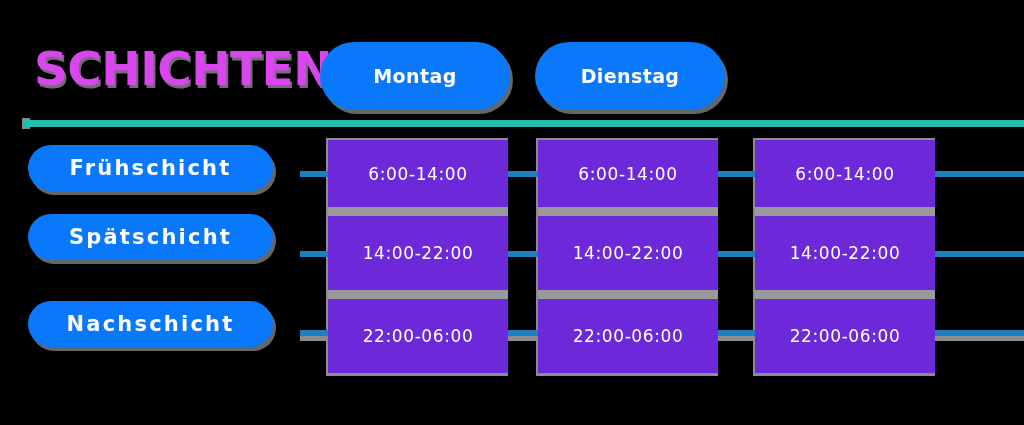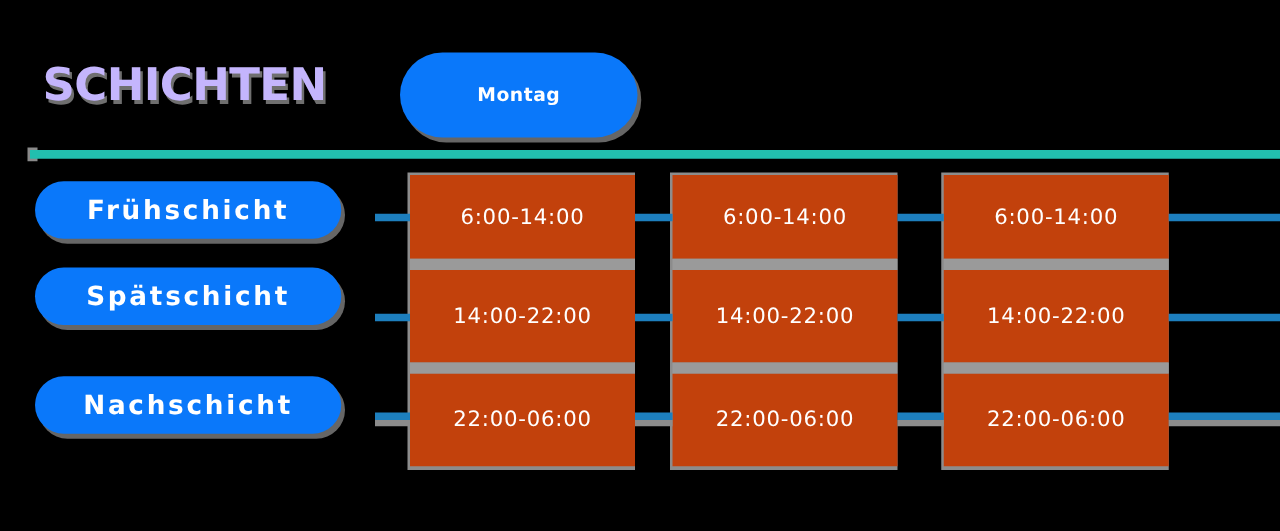--- a/index.html
+++ b/index.html
@@ -17,24 +17,24 @@
     background: #000000;
     overflow: hidden;
   }
 
   
   .title {
     position: absolute;
     left: 34px;
     top: 48px;
     font-family: "DejaVu Sans", sans-serif;
-    font-size: 36px;
+    font-size: 47px;
     font-weight: 700;
     letter-spacing: -0.5px;
-    color: #c4b5fd;
+    color: #d946ef;
     text-shadow: 2px 3px 0 #6f6f6f;
     white-space: nowrap;
     line-height: 42px;
   }
 
   
   .header-divider {
     position: absolute;
     left: 24px;
     top: 120px;
@@ -61,40 +61,40 @@
     color: #ffffff;
     border-radius: 999px;
     box-shadow: 3px 4px 0 rgba(120,120,120,0.85);
     font-family: "DejaVu Sans", sans-serif;
     white-space: nowrap;
     box-sizing: border-box;
   }
   .day-pill {
     top: 42px;
     height: 68px;
-    font-size: 15px;
+    font-size: 19px;
     font-weight: 600;
     letter-spacing: 0.4px;
   }
   .shift-pill {
     left: 28px;
     width: 245px;
     height: 46px;
     font-size: 21px;
     font-weight: 700;
     letter-spacing: 2.2px;
   }
 
   
   .cell {
     position: absolute;
     display: flex;
     align-items: center;
     justify-content: center;
-    background: #c2410c;
+    background: #6d28d9;
     color: #ffffff;
     font-family: "DejaVu Sans", sans-serif;
     font-size: 17px;
     letter-spacing: 0.6px;
     white-space: nowrap;
     box-sizing: border-box;
   }
   .col-shadow {
     position: absolute;
     background: #8c8c8c;
@@ -124,20 +124,23 @@
 
   <div class="title">SCHICHTEN</div>
 
   <div class="header-divider-cap"></div>
   <div class="header-divider"></div>
 
   <div class="pill day-pill" style="left:320px; width:190px;">
     <span>Montag</span>
   </div>
 
+  <div class="pill day-pill" style="left:535px; width:190px;">
+    <span>Dienstag</span>
+  </div>
 
 
   <div class="pill shift-pill" style="top:145px;">
     <span>Frühschicht</span>
   </div>
 
   <div class="pill shift-pill" style="top:214px;">
     <span>Spätschicht</span>
   </div>
 

